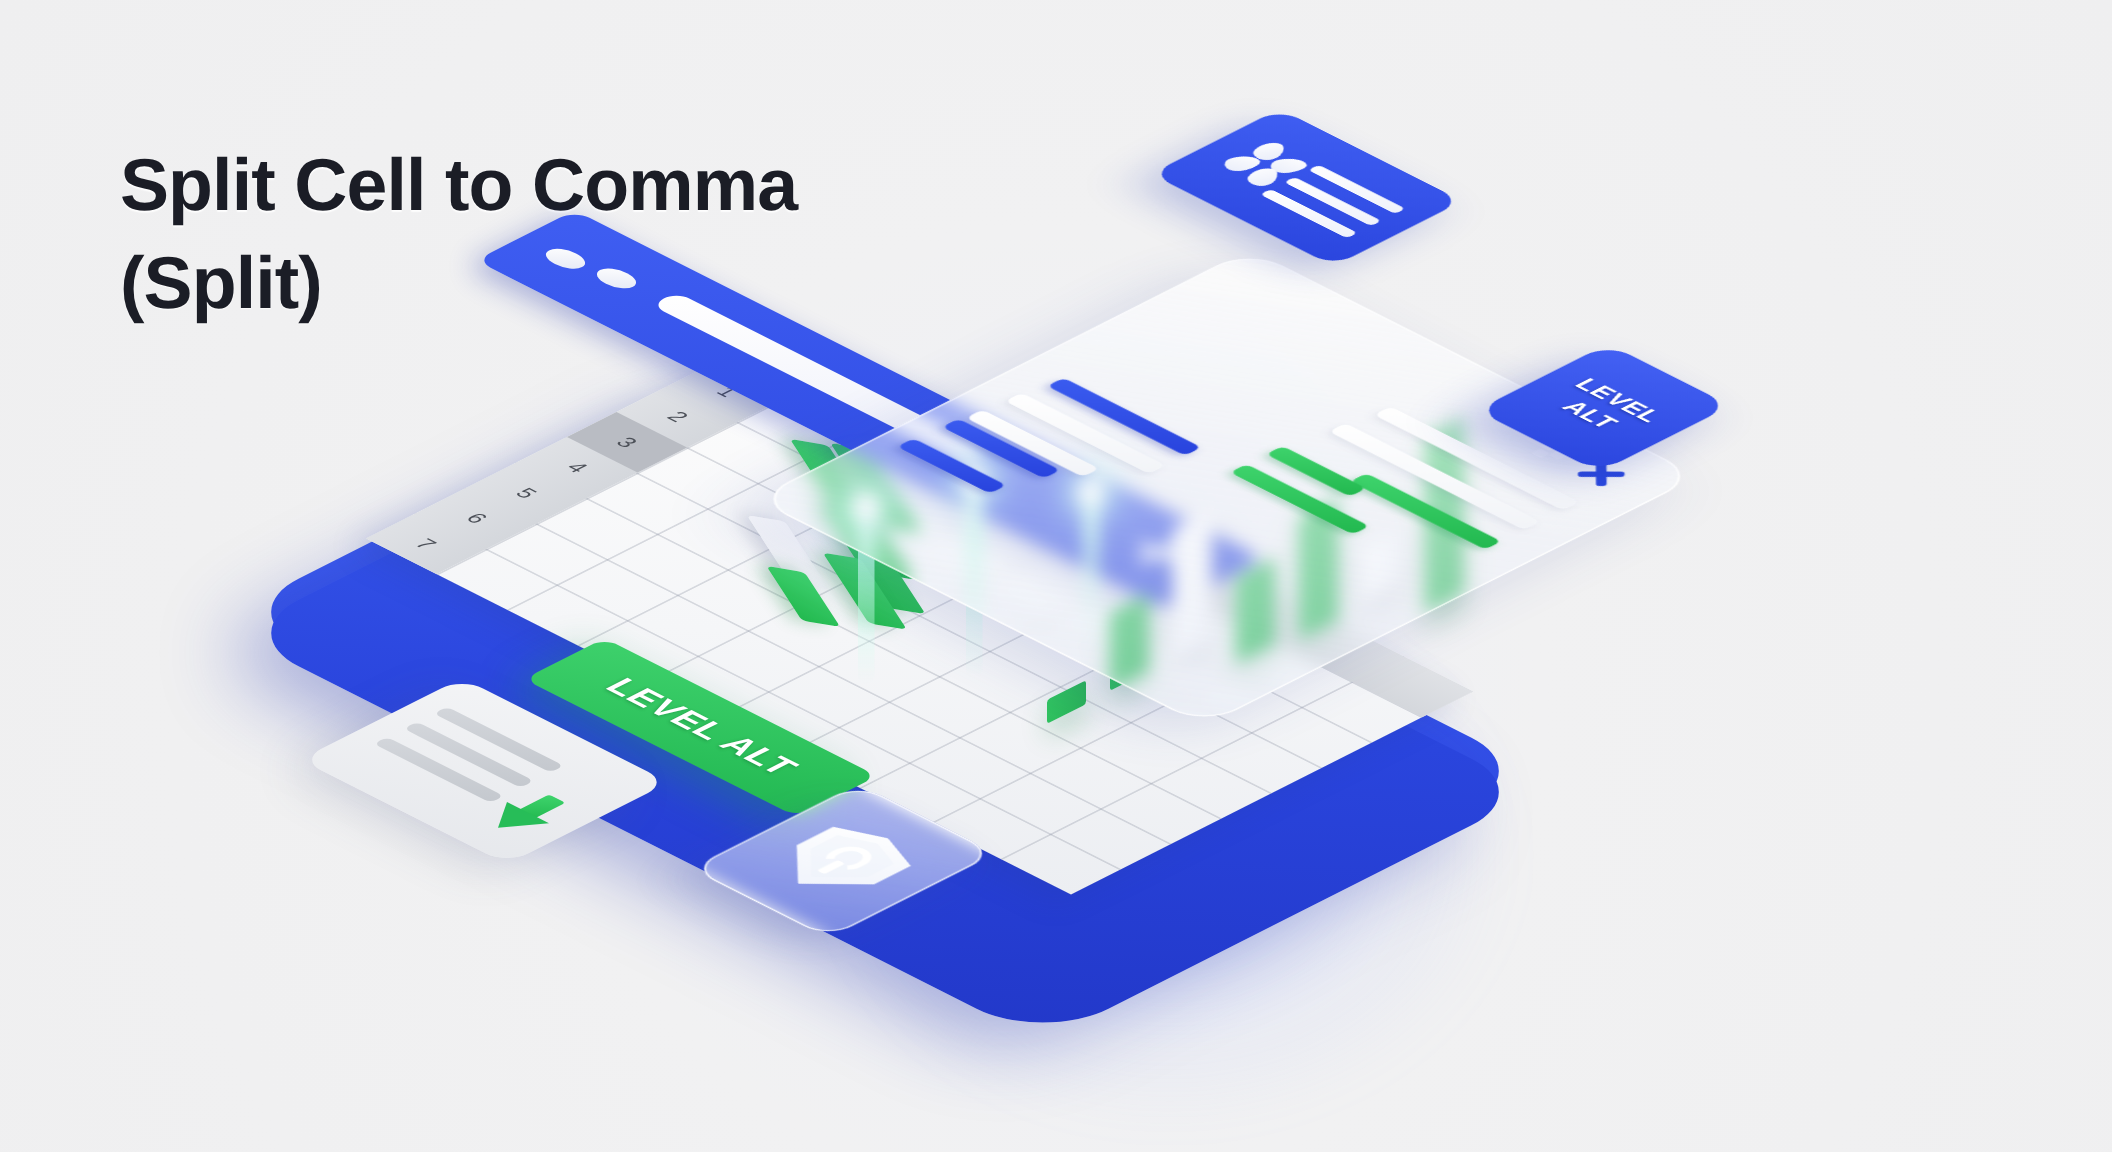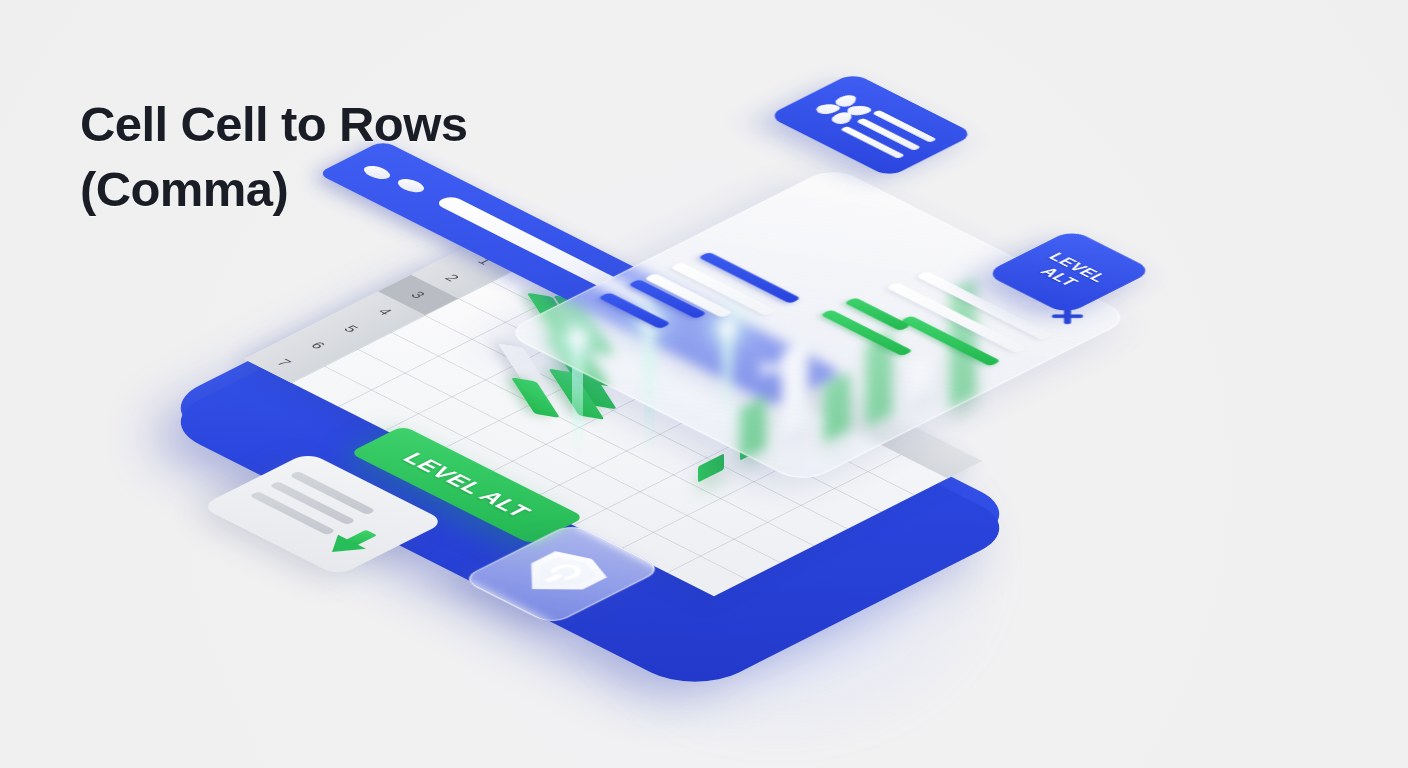--- a/index.html
+++ b/index.html
@@ -233,22 +233,22 @@
     background:#dcdfe5;
     transform:matrix(1,0.505,-1,0.505,0,0) translate(6px,6px);
     z-index:-1; }
 </style>
 </head>
 <body>
 
 <div id="stage">
 
   <div class="title">
-    <span>Cell Cell to Rows</span>
-    <span class="l2">(Comma)</span>
+    <span>Split Cell to Comma</span>
+    <span class="l2">(Split)</span>
   </div>
 
 
   <div class="scene">
 
     <div class="glowpool"></div>
 
     <div class="base-rim"></div>
     <div class="base"></div>
 

